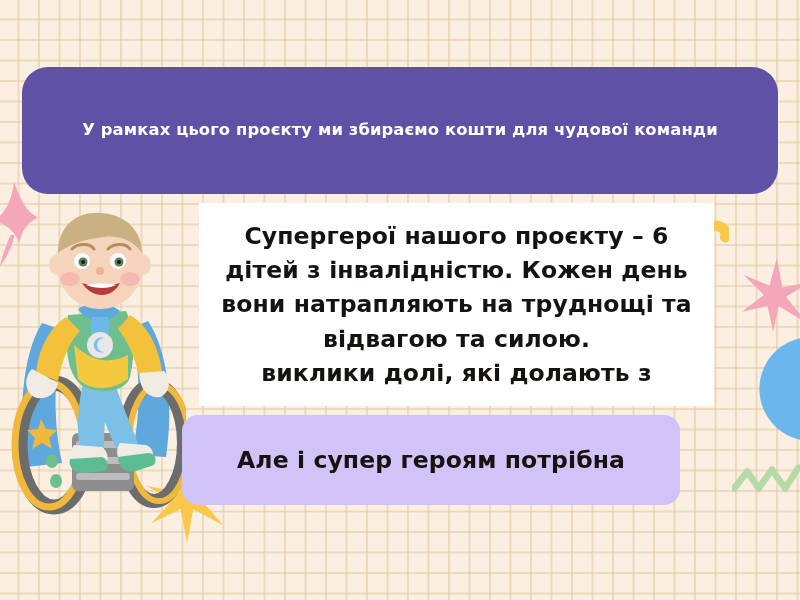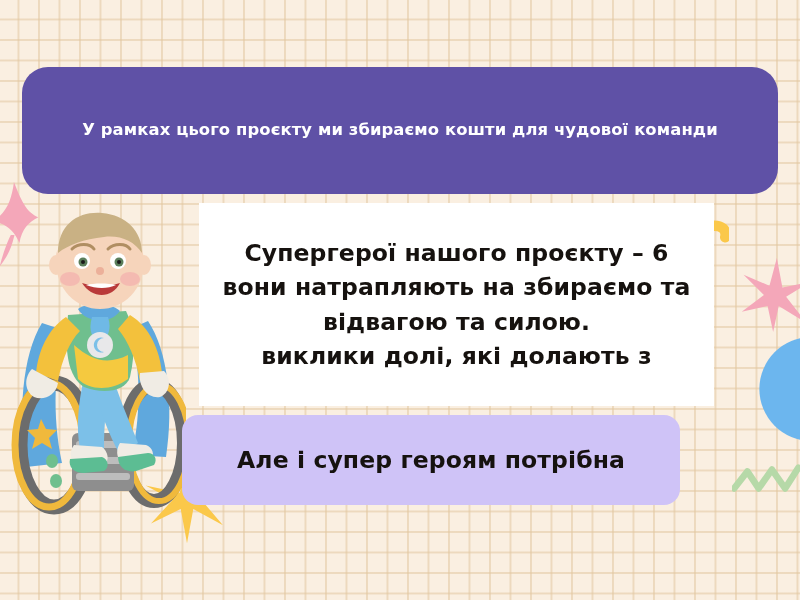--- a/index.html
+++ b/index.html
@@ -209,21 +209,22 @@
 
   <div class="panel panel-top">
     <div class="txt">
       <span class="line">У рамках цього проєкту ми збираємо кошти для чудової команди</span>
     </div>
   </div>
 
   <div class="panel panel-white">
     <div class="txt">
       <span class="line">Супергерої нашого проєкту – 6</span>
-      <span class="line">вони натрапляють на збираємо та</span>
+      <span class="line">дітей з інвалідністю. Кожен день</span>
+      <span class="line">вони натрапляють на труднощі та</span>
       <span class="line">відвагою та силою.</span>
       <span class="line">виклики долі, які долають з</span>
     </div>
   </div>
 
   <div class="panel panel-lilac">
     <div class="txt">
       <span class="line">Але і супер героям потрібна</span>
     </div>
   </div>

